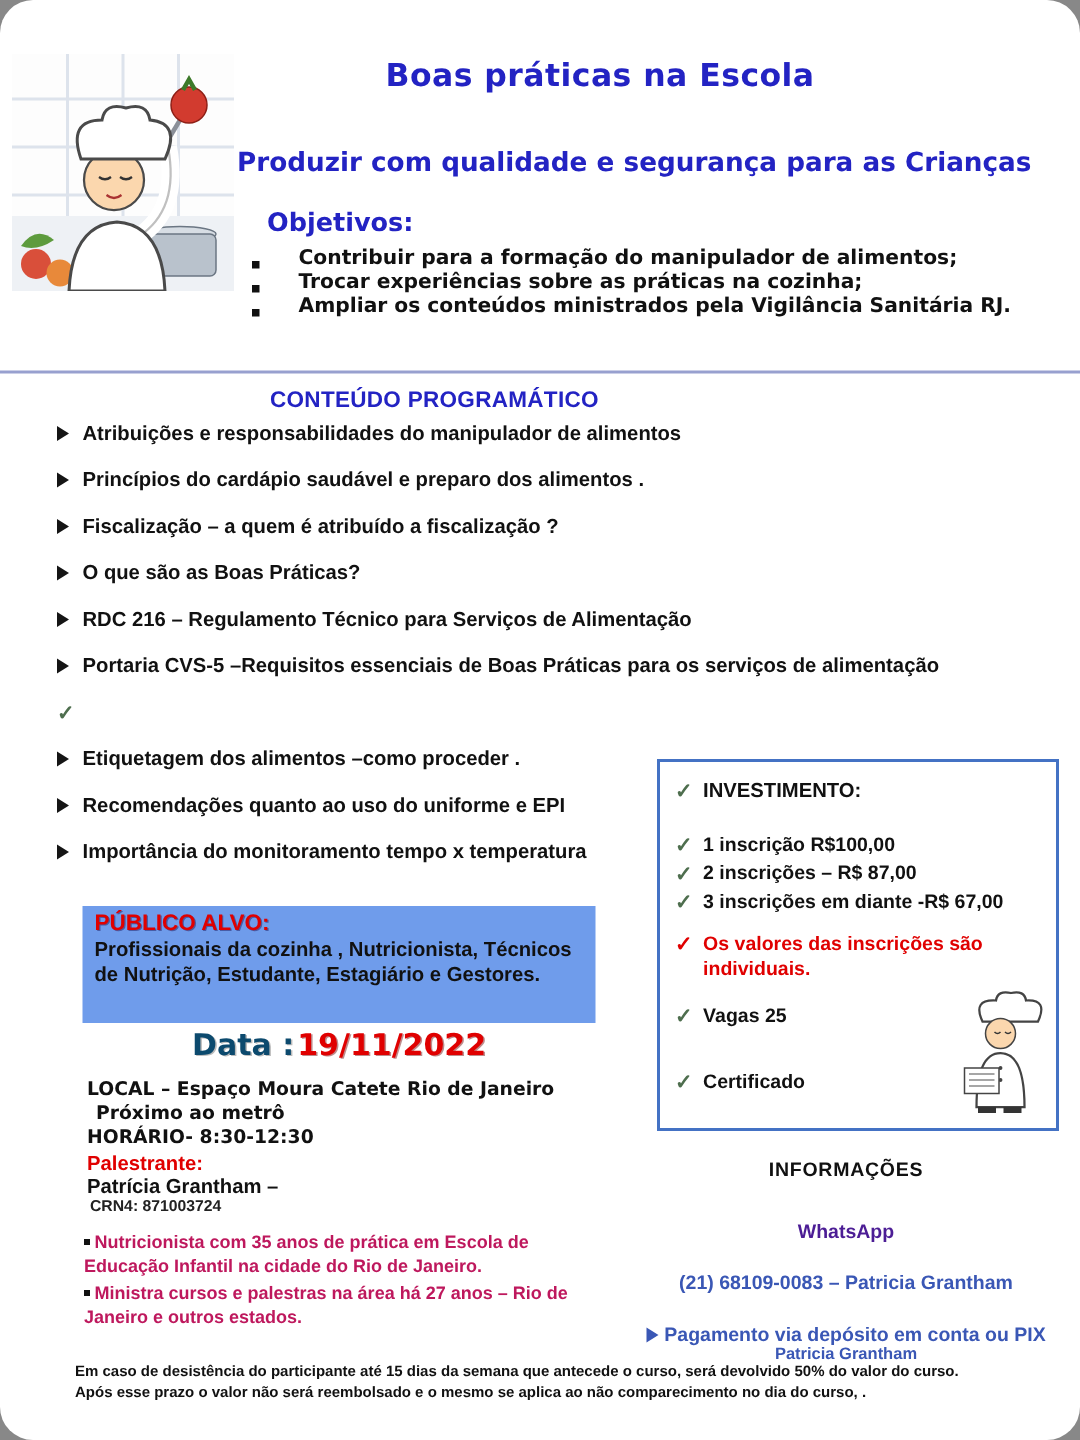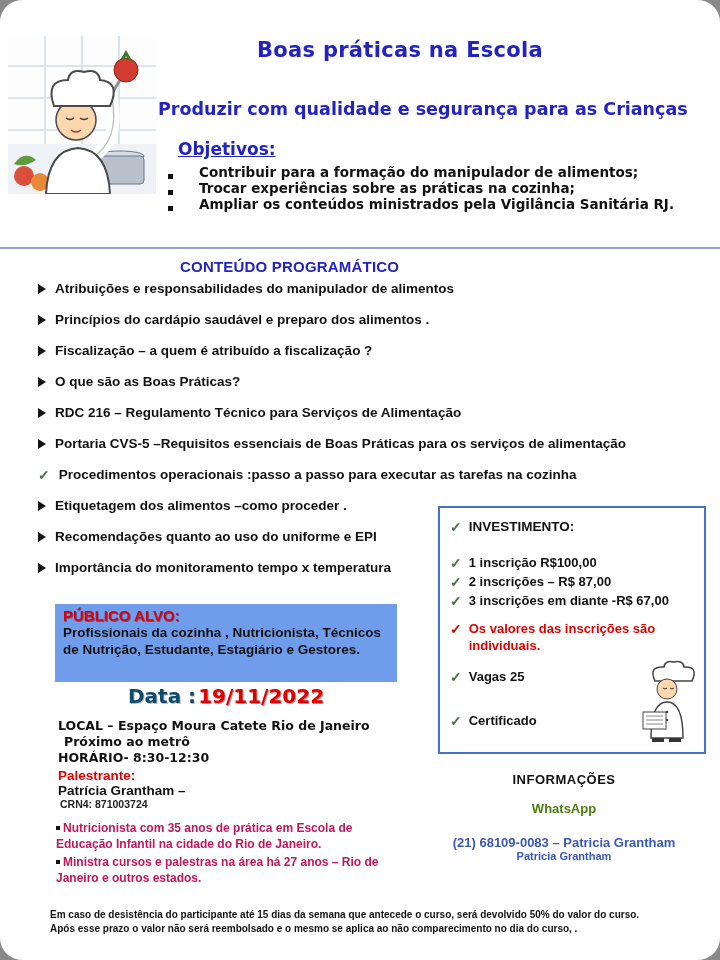--- a/index.html
+++ b/index.html
@@ -6,21 +6,21 @@
   body { background:#888; font-family:"Liberation Sans", sans-serif; }
   .page { position:relative; width:720px; height:960px; background:#ffffff; margin:0 auto; overflow:hidden;border-radius:22px; }
 
   
   .chef-main { position:absolute; left:8px; top:36px; width:148px; height:158px; }
   .title { position:absolute; left:160px; top:38px; width:480px; text-align:center;
            font:bold 21px "DejaVu Sans", sans-serif; color:#2323c3; letter-spacing:0.3px; }
   .subtitle { position:absolute; left:158px; top:99px; width:562px; white-space:nowrap;
               font:bold 17.5px "DejaVu Sans", sans-serif; color:#2323c3; }
   .obj-heading { position:absolute; left:178px; top:139px;
-                 font:bold 17px "DejaVu Sans", sans-serif; color:#2323c3;text-decoration:underline; }
+                 font:bold 17px "DejaVu Sans", sans-serif; color:#2323c3; }
   .obj-list { position:absolute; left:168px; top:164px; width:548px; }
   .obj-item { display:flex; gap:26px; align-items:flex-start; line-height:24px;
               font:bold 13.5px "DejaVu Sans", sans-serif; color:#111; }
   .sq { flex:0 0 auto; width:5px; height:5px; background:#111; margin-top:10px; }
 
   .divider { position:absolute; left:0; top:247px; width:720px; border-top:2px solid #98a0cf; }
 
   
   .cont-heading { position:absolute; left:180px; top:258px;
                   font:bold 15px "Liberation Sans", sans-serif; color:#2323c3; letter-spacing:0.2px; }
@@ -67,21 +67,21 @@
   .pal-crn   { font:bold 10.5px "Liberation Sans", sans-serif; color:#222; padding-left:2px; }
   .bio-block { position:absolute; left:56px; top:820px; width:336px;
                font:bold 12px "Liberation Sans", sans-serif; color:#be185d; line-height:16px; }
   .bio-item { margin-bottom:2px; }
   .bio-item > span.bio-text::before { content:""; display:inline-block; width:4px; height:4px;
                background:#111; margin-right:3px; vertical-align:2px; }
 
   
   .info-block { position:absolute; left:418px; top:772px; width:292px; text-align:center; }
   .info-heading { font:bold 13px "Liberation Sans", sans-serif; color:#111; letter-spacing:0.5px; }
-  .info-whatsapp { margin-top:14px; font:bold 13px "Liberation Sans", sans-serif; color:#4d7c0f; }
+  .info-whatsapp { margin-top:26px; font:bold 13px "Liberation Sans", sans-serif; color:#4c1d95; }
   .info-phone { margin-top:19px; font:bold 13px "Liberation Sans", sans-serif;
                 color:#3a57b5; white-space:nowrap; }
   .info-pay { margin-top:20px; display:flex; justify-content:center; align-items:flex-start; gap:4px;
               font:bold 13px "Liberation Sans", sans-serif; color:#3a57b5; white-space:nowrap; }
   .info-pay .arrow { border-left-color:#3a57b5; margin-top:3px; }
   .info-pay-name { margin-top:0px; font:bold 11px "Liberation Sans", sans-serif; color:#3a57b5; }
 
   
   .footer { position:absolute; left:50px; top:908px; width:668px;
             font:bold 10px "Liberation Sans", sans-serif; color:#111; line-height:14px; }
@@ -166,21 +166,20 @@
     <div class="cont-item">
       <span class="arrow"></span>
       <span>RDC 216 – Regulamento Técnico para Serviços de Alimentação</span>
     </div>
     <div class="cont-item">
       <span class="arrow"></span>
       <span>Portaria CVS-5 –Requisitos essenciais de Boas Práticas para os serviços de alimentação</span>
     </div>
     <div class="cont-item">
       <span class="check-bullet">✓</span>
-      <span>Procedimentos operacionais :passo a passo para executar as tarefas na cozinha</span>
     </div>
     <div class="cont-item narrow">
       <span class="arrow"></span>
       <span>Etiquetagem dos alimentos –como proceder .</span>
     </div>
     <div class="cont-item narrow">
       <span class="arrow"></span>
       <span>Recomendações quanto ao uso do uniforme e EPI</span>
     </div>
     <div class="cont-item narrow">
@@ -264,20 +263,24 @@
     </div>
     <div class="bio-item">
       <span class="bio-text">Ministra cursos e palestras na área há 27 anos – Rio de Janeiro e outros estados.</span>
     </div>
   </div>
 
   <div class="info-block">
     <div class="info-heading">INFORMAÇÕES</div>
     <div class="info-whatsapp">WhatsApp</div>
     <div class="info-phone">(21) 68109-0083  –   Patricia Grantham</div>
+    <div class="info-pay">
+      <span class="arrow"></span>
+      <span>Pagamento via depósito em conta ou PIX</span>
+    </div>
     <div class="info-pay-name">Patricia Grantham</div>
   </div>
 
   <div class="footer">
     <div>Em caso de desistência do participante até 15 dias da semana que antecede o curso, será devolvido 50% do valor do curso.</div>
     <div>Após esse prazo o valor não será reembolsado e o mesmo se aplica ao não comparecimento no dia do curso, .</div>
   </div>
 
 </div>
 

